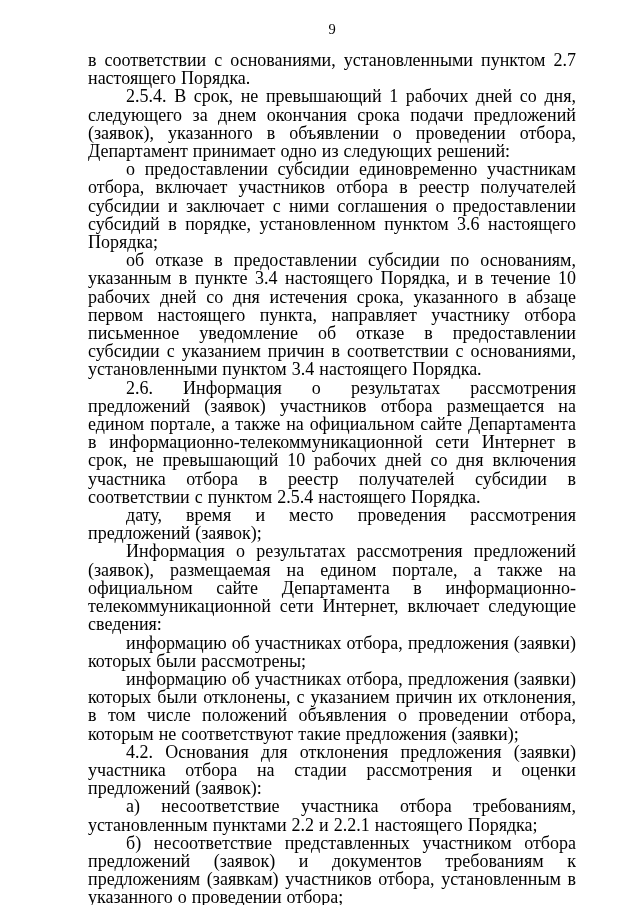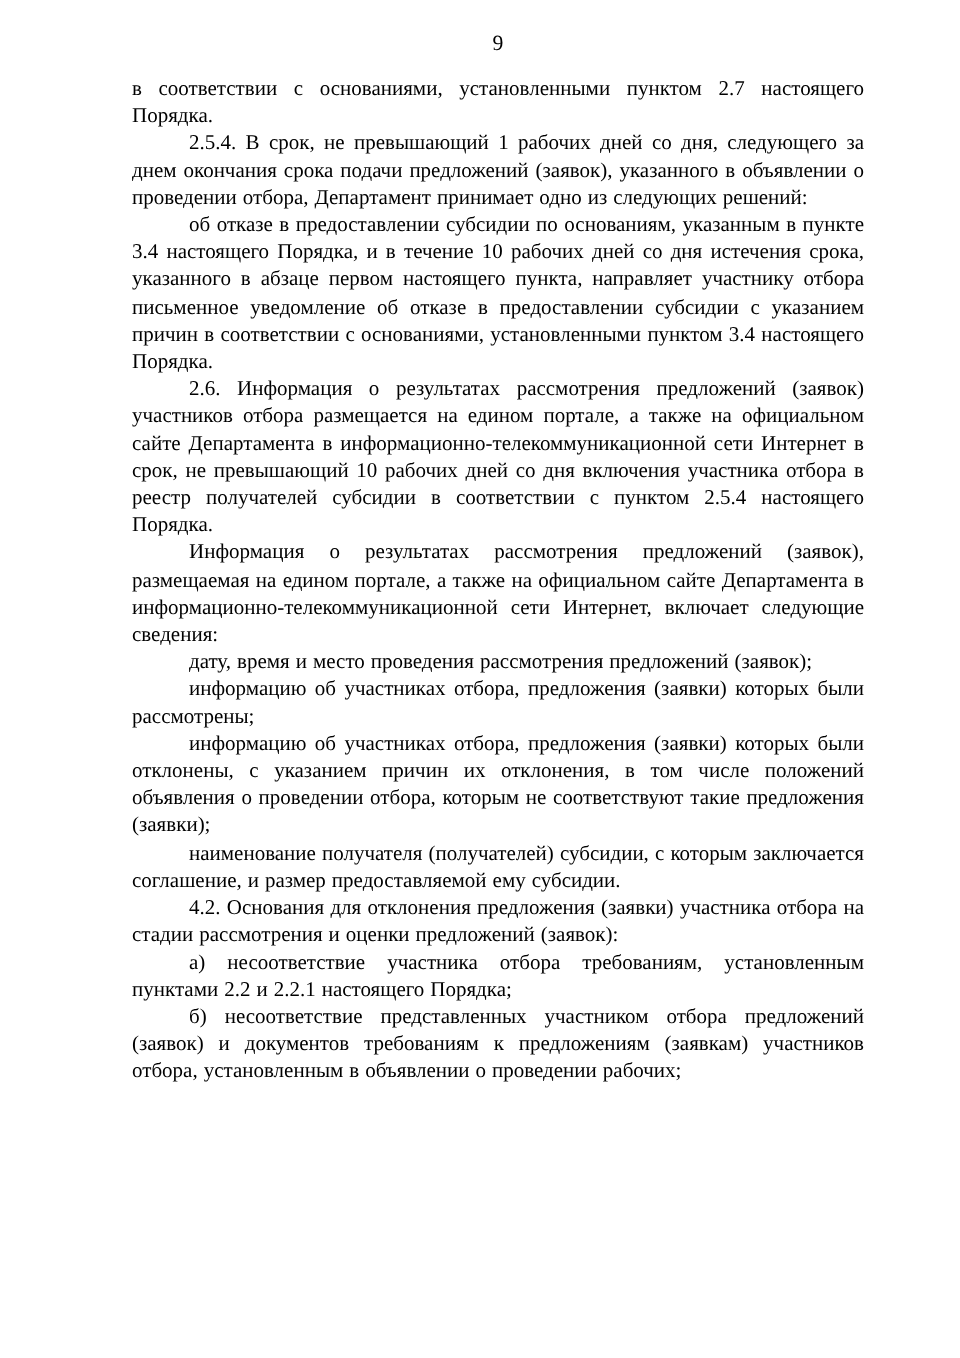--- a/index.html
+++ b/index.html
@@ -19,43 +19,43 @@
       overflow: hidden;
     }
     .page-number {
       text-align: center;
       font-size: 14.5px;
       line-height: 18px;
       margin-bottom: 13px;
     }
     .doc p {
       margin: 0;
-      font-size: 14px;
+      font-size: 18px;
       line-height: 18.2px;
       text-align: justify;
       text-indent: 38px;
       word-spacing: 0.5px;
     }
     .doc p.no-indent {
       text-indent: 0;
     }
   </style>
 </head>
 <body>
 
 <div class="page">
   <div class="page-number">9</div>
 
   <div class="doc">
     <p class="no-indent">в соответствии с основаниями, установленными пунктом 2.7 настоящего Порядка.</p>
     <p>2.5.4. В срок, не превышающий 1 рабочих дней со дня, следующего за днем окончания срока подачи предложений (заявок), указанного в объявлении о проведении отбора, Департамент принимает одно из следующих решений:</p>
+    <p>о предоставлении субсидии единовременно участникам отбора, включает участников отбора в реестр получателей субсидии и заключает с ними соглашения о предоставлении субсидий в порядке, установленном пунктом 3.6 настоящего Порядка;</p>
     <p>об отказе в предоставлении субсидии по основаниям, указанным в пункте 3.4 настоящего Порядка, и в течение 10 рабочих дней со дня истечения срока, указанного в абзаце первом настоящего пункта, направляет участнику отбора письменное уведомление об отказе в предоставлении субсидии с указанием причин в соответствии с основаниями, установленными пунктом 3.4 настоящего Порядка.</p>
     <p>2.6. Информация о результатах рассмотрения предложений (заявок) участников отбора размещается на едином портале, а также на официальном сайте Департамента в информационно-телекоммуникационной сети Интернет в срок, не превышающий 10 рабочих дней со дня включения участника отбора в реестр получателей субсидии в соответствии с пунктом 2.5.4 настоящего Порядка.</p>
+    <p>дату, время и место проведения рассмотрения предложений (заявок);</p>
     <p>Информация о результатах рассмотрения предложений (заявок), размещаемая на едином портале, а также на официальном сайте Департамента в информационно-телекоммуникационной сети Интернет, включает следующие сведения:</p>
-    <p>дату, время и место проведения рассмотрения предложений (заявок);</p>
     <p>информацию об участниках отбора, предложения (заявки) которых были рассмотрены;</p>
     <p>информацию об участниках отбора, предложения (заявки) которых были отклонены, с указанием причин их отклонения, в том числе положений объявления о проведении отбора, которым не соответствуют такие предложения (заявки);</p>
-    <p>наименование получателя (получателей) субсидии, с которым заключается соглашение, и размер предоставляемой ему субсидии.</p>
     <p>4.2. Основания для отклонения предложения (заявки) участника отбора на стадии рассмотрения и оценки предложений (заявок):</p>
     <p>а) несоответствие участника отбора требованиям, установленным пунктами 2.2 и 2.2.1 настоящего Порядка;</p>
-    <p>б) несоответствие представленных участником отбора предложений (заявок) и документов требованиям к предложениям (заявкам) участников отбора, установленным в объявлении о проведении рабочих;</p>
+    <p>б) несоответствие представленных участником отбора предложений (заявок) и документов требованиям к предложениям (заявкам) участников отбора, установленным в указанного о проведении отбора;</p>
   </div>
 </div>
 
 </body></html>

